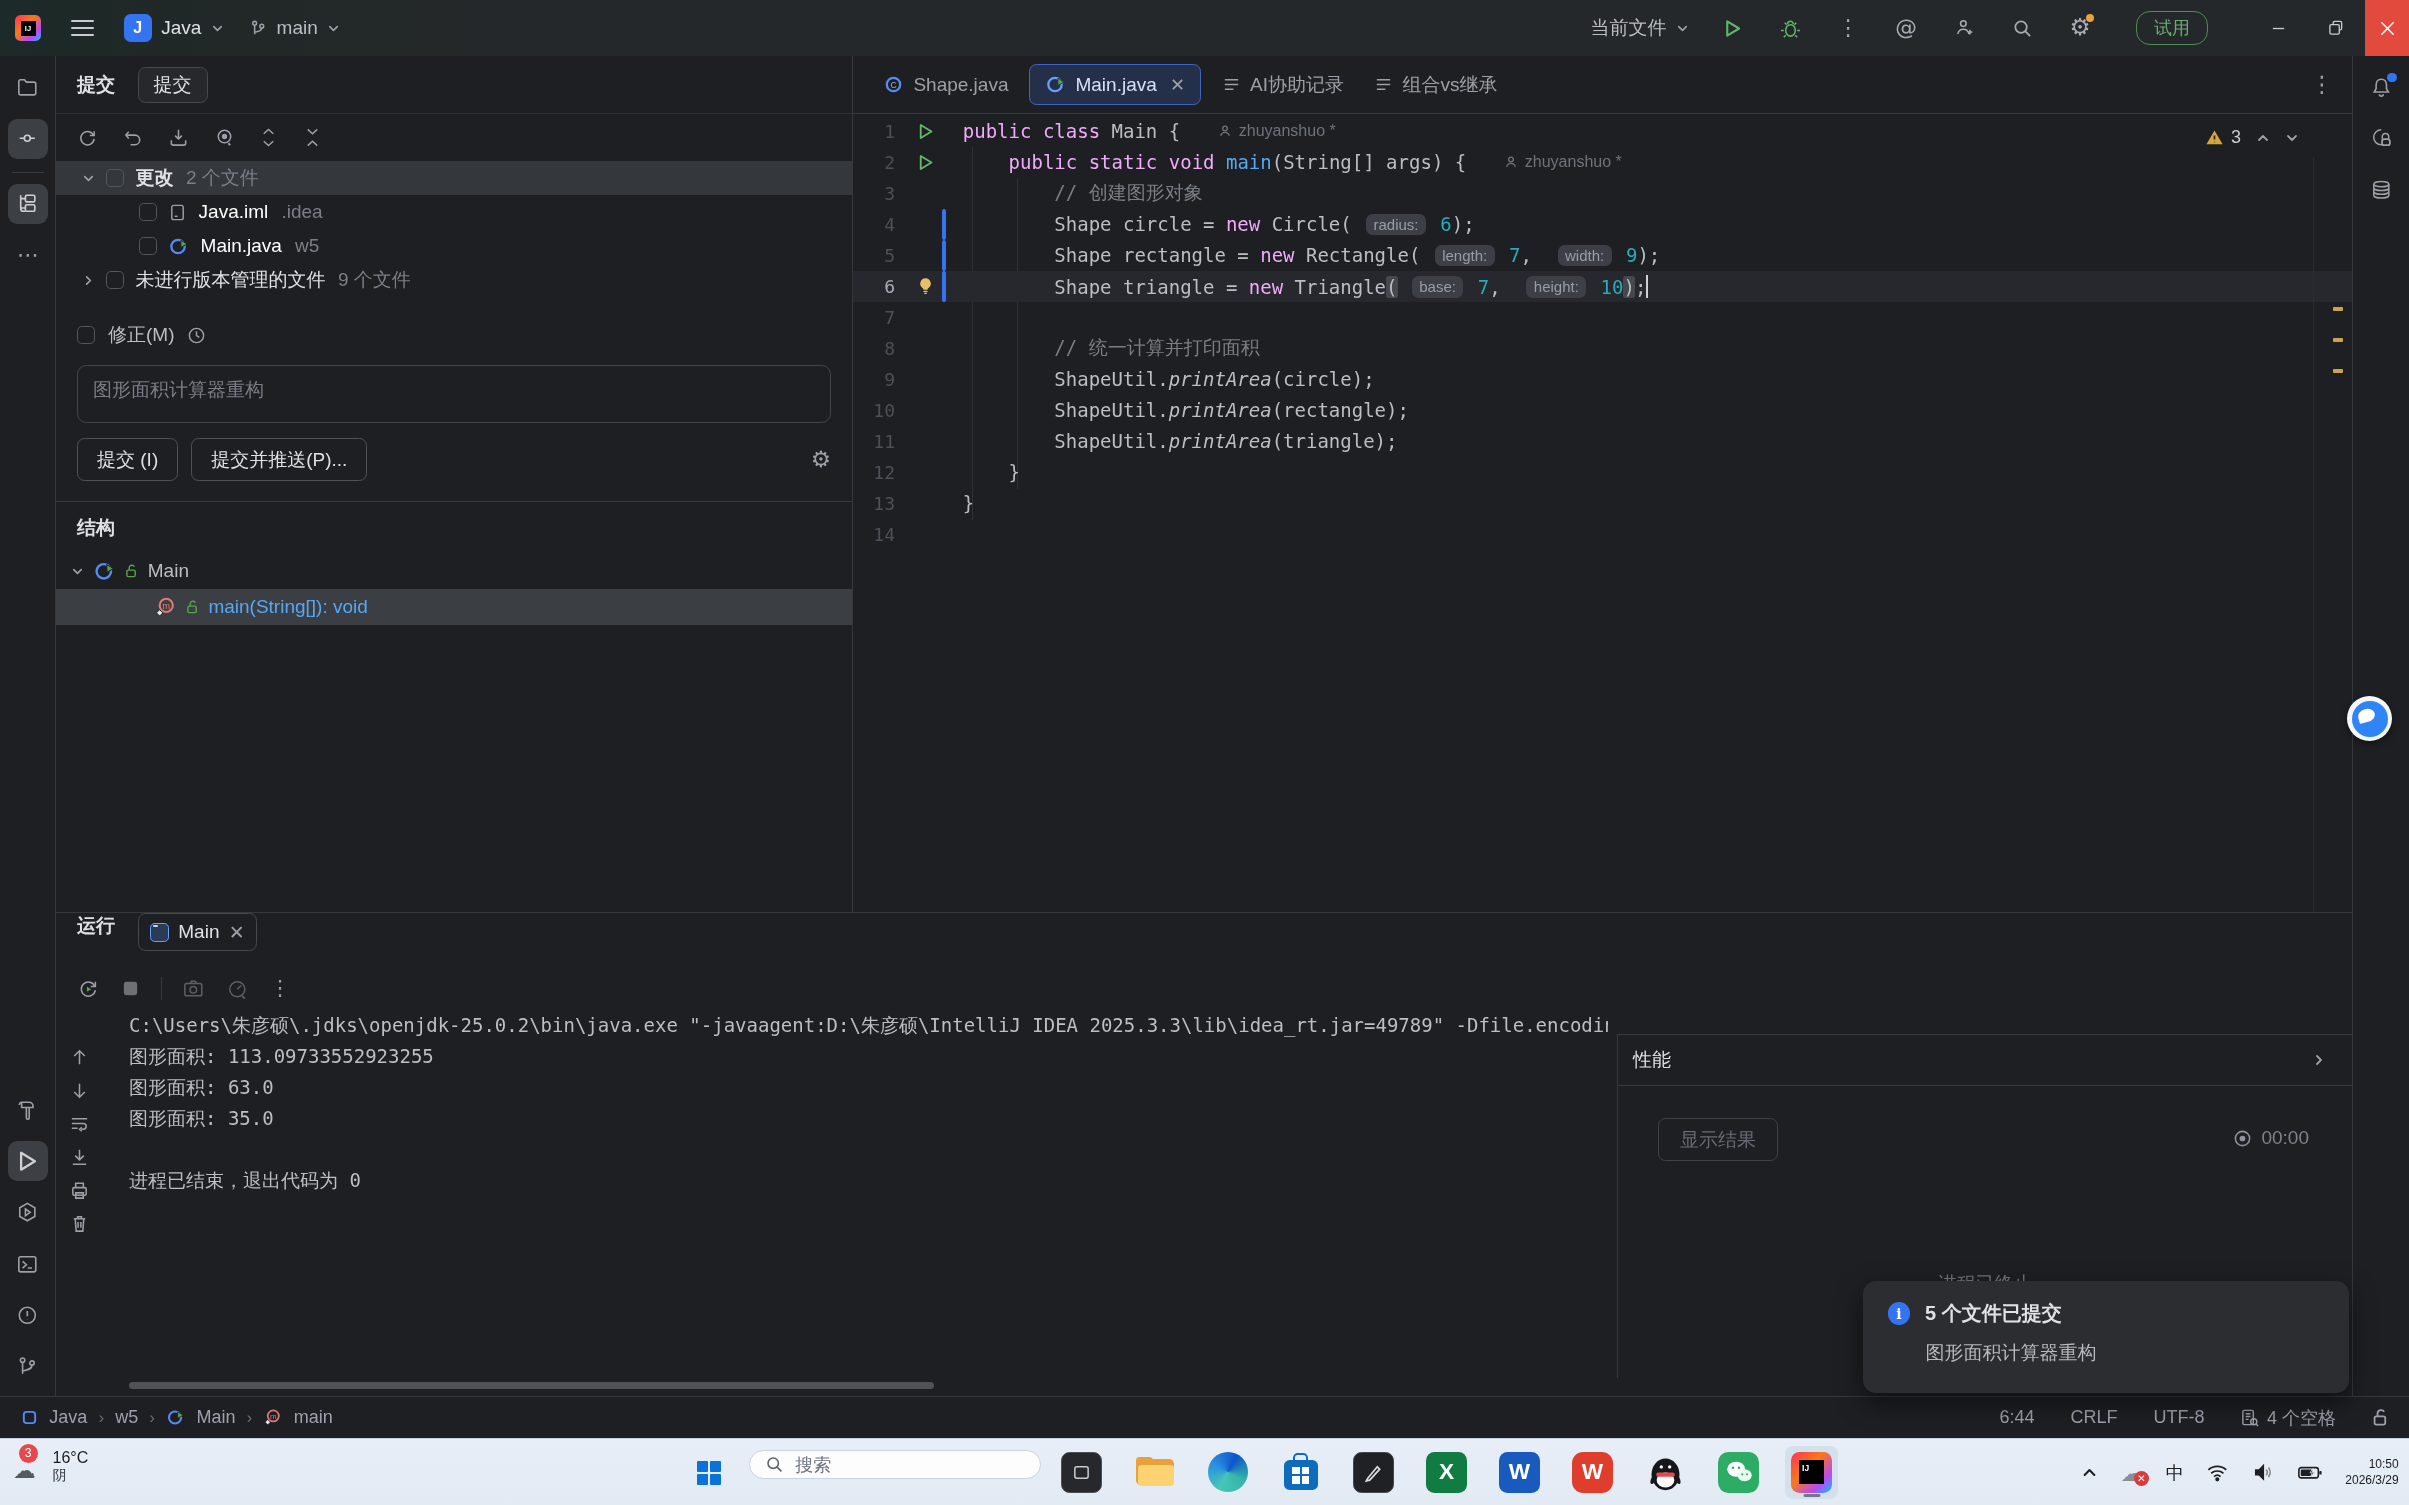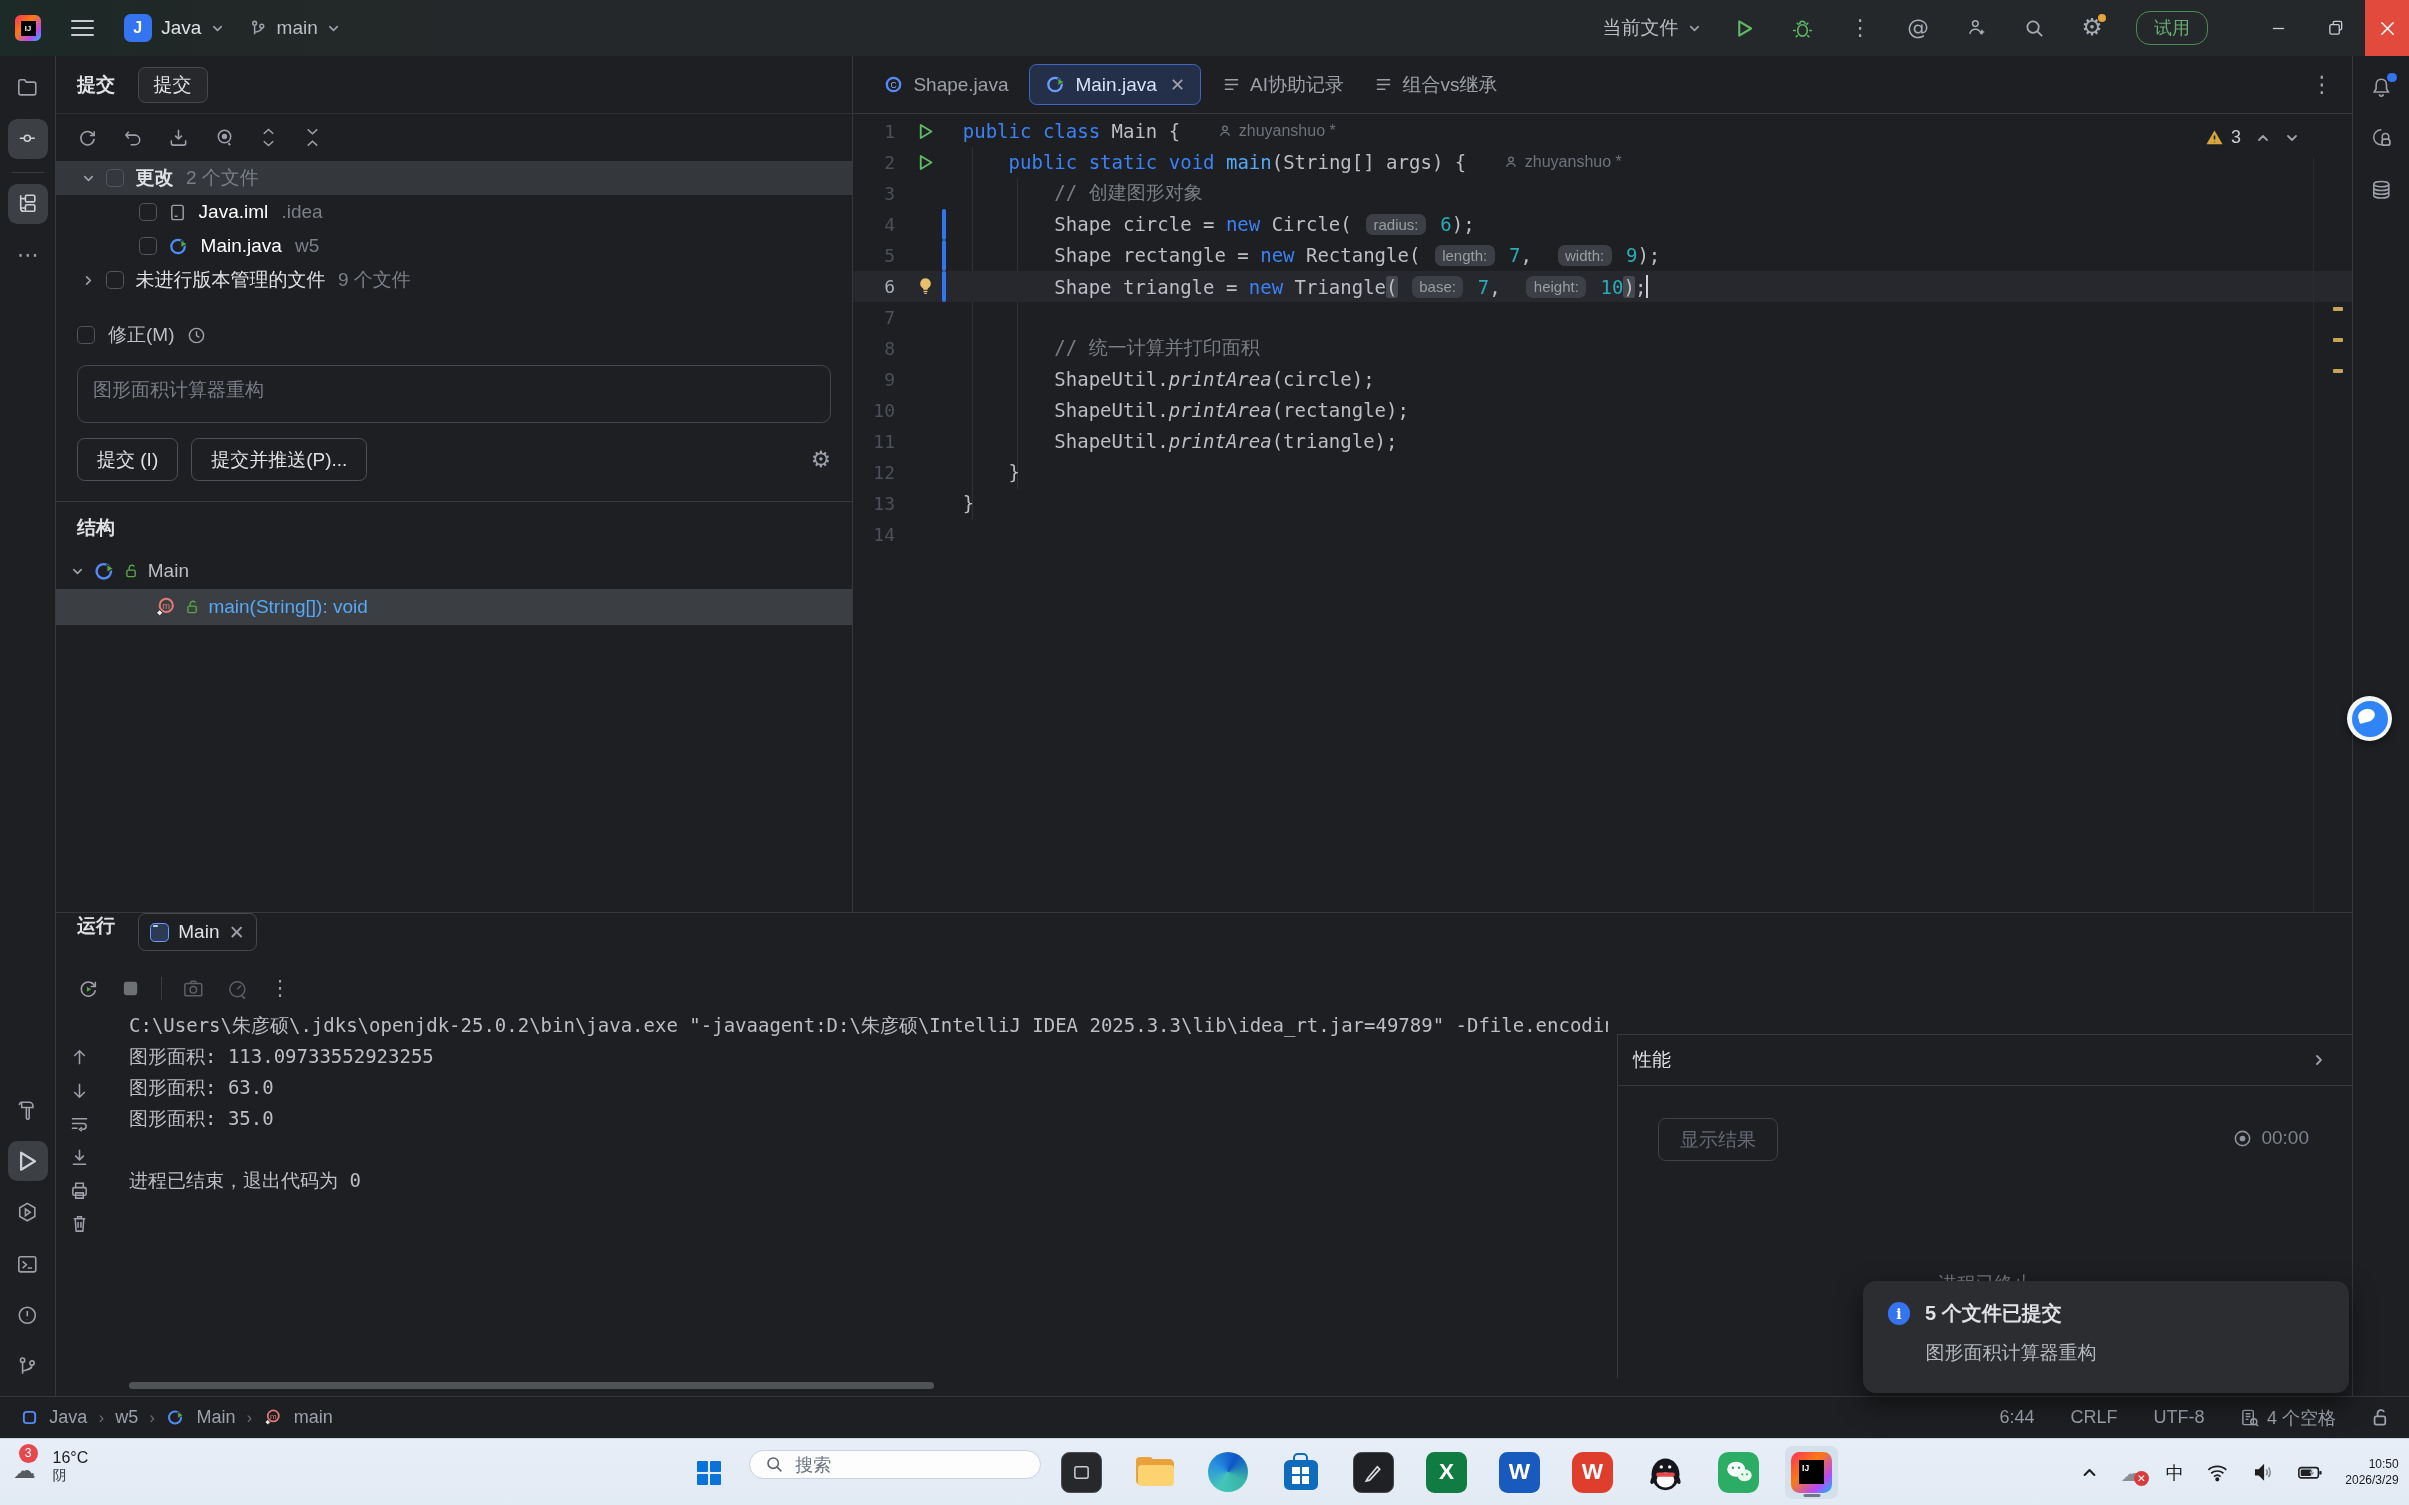--- a/index.html
+++ b/index.html
@@ -21,21 +21,21 @@
   .proj-chip{display:flex;align-items:center;gap:9.4px}
   .proj-badge{width:28px;height:28px;border-radius:6.6px;background:#3574f0;color:#fff;
     font-size:16px;font-weight:bold;display:flex;align-items:center;justify-content:center}
   .tb-text{font-size:19px;color:#dfe1e5}
   .tb-dim{font-size:19px;color:#bcbec4}
   .tb-right{margin-left:auto;display:flex;align-items:center;gap:28px}
   .tb-icon{display:flex;align-items:center;justify-content:center;width:30px;height:30px;position:relative}
   .glyph{font-size:21.7px;color:#a7acb4;line-height:1;font-family:"DejaVu Sans",sans-serif}
   .gear-dot{position:absolute;top:0.9px;right:0.9px;width:8.5px;height:8.5px;border-radius:50%;background:#e8a33d}
   .trial-pill{border:1.4px solid #4f8a56;border-radius:14px;color:#6aab73;font-size:18px;
-    padding:3.8px 17px;margin-left:1px}
+    padding:3.8px 17px;margin-left:13px}
   .winbtns{display:flex;align-items:center;margin-left:13px}
   .wbtn{width:58px;height:56px;display:flex;align-items:center;justify-content:center}
   .wbtn.close{width:45px;background:#e24a3e}
 
   
   .workspace{flex:none;height:1340px;display:flex}
   .abar{width:56px;flex:none;background:#1e1f22;display:flex;flex-direction:column;align-items:center}
   .abar.right{width:58px;border-left:0.9px solid #36383c}
   .abar.left{border-right:0.9px solid #36383c}
   .abtn{width:40px;height:40px;border-radius:9.4px;display:flex;align-items:center;justify-content:center;margin-top:11.3px}
@@ -82,21 +82,21 @@
   #code-lines{position:absolute;left:0;top:1.9px;right:0}
   .cl{display:flex;height:31px;align-items:center}
   .cl.cur{background:#26282e}
   .ln{width:55px;padding-right:13px;text-align:right;color:#4c5058;flex:none;
     font-family:"DejaVu Sans Mono",monospace;font-size:18px}
   .cl.cur .ln{color:#a9adb6}
   .gi{width:34px;flex:none;display:flex;justify-content:center;align-items:center}
   .cb{width:3.8px;height:31px;flex:none;margin-right:17px;border-radius:1.9px}
   .cb.on{background:#3574f0}
   .ct{font-family:"DejaVu Sans Mono",monospace;font-size:19px;color:#bcbec4;white-space:pre}
-  .ct .kw{color:#3b82f6}.ct .num{color:#2aacb8}.ct .cmt{color:#7a7e85}.ct .def{color:#56a8f5}
+  .ct .kw{color:#f0abfc}.ct .num{color:#2aacb8}.ct .cmt{color:#7a7e85}.ct .def{color:#56a8f5}
   .ct .it{font-style:italic}
   .ct .brhl{background:#45484e;border-radius:2.8px}
   .ct .inlay{display:inline-block;background:#3c3f45;color:#989da6;border-radius:6.6px;padding:0 7.5px;
     font-family:"Liberation Sans",sans-serif;font-size:15px;line-height:21.7px;vertical-align:1.9px;margin:0 2.8px}
   .ct .ann{display:inline-flex;align-items:center;gap:6.6px;margin-left:38px;color:#6d727b;
     font-family:"Liberation Sans",sans-serif;font-size:16px;vertical-align:0.9px}
   .cl.cur .ct::after{content:"";display:inline-block;width:1.9px;height:22.6px;background:#ced0d6;vertical-align:-3.8px}
   .guide{position:absolute;border-left:0.9px solid #2e3136;width:0}
   .stripe-line{position:absolute;right:38px;top:43px;bottom:0;border-left:0.9px solid #2a2c30}
   .insp{position:absolute;right:53px;top:13px;display:flex;align-items:center;gap:15px;font-size:18px;color:#c8cbd1}

